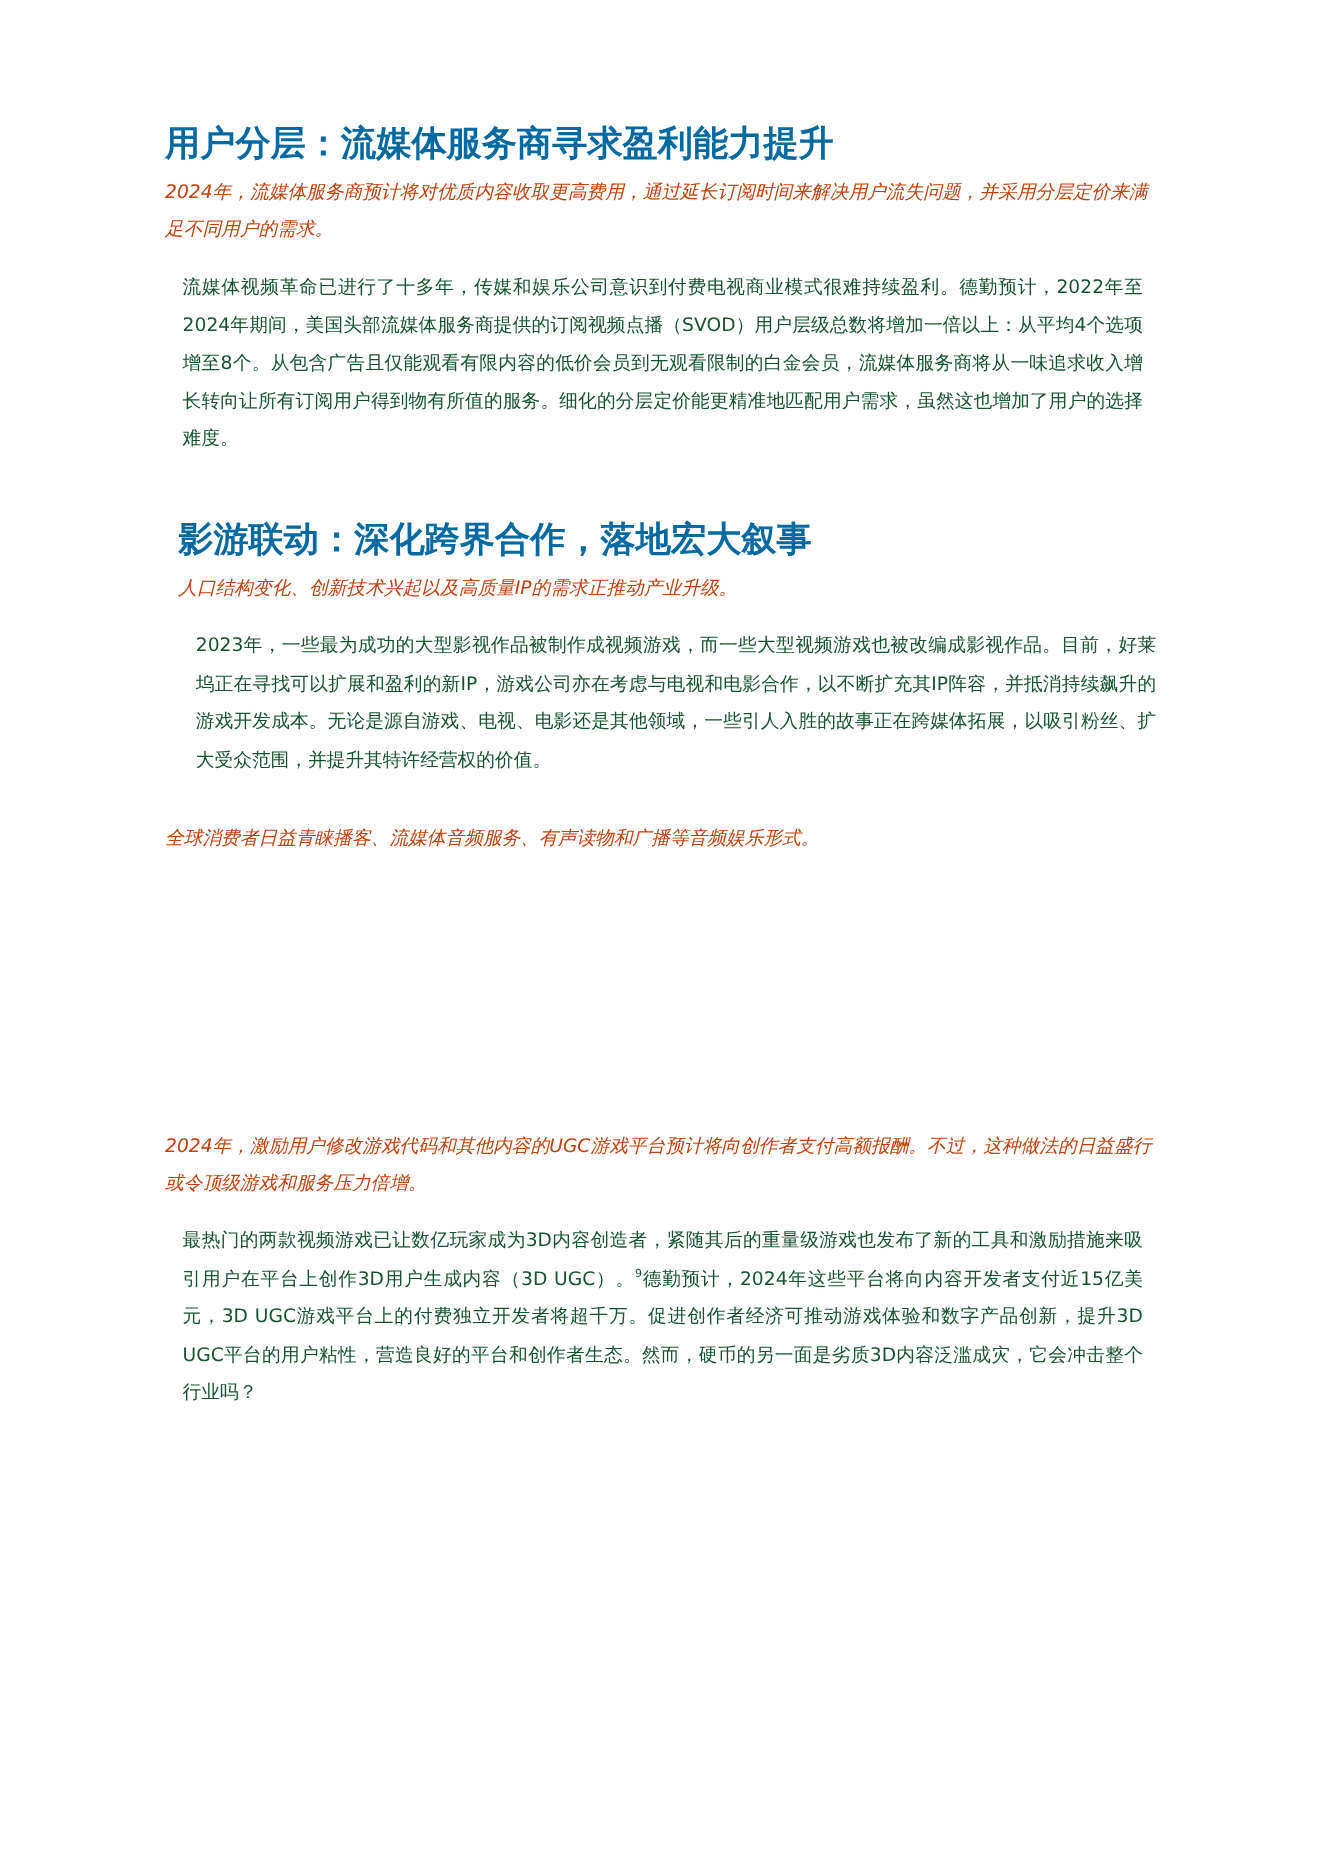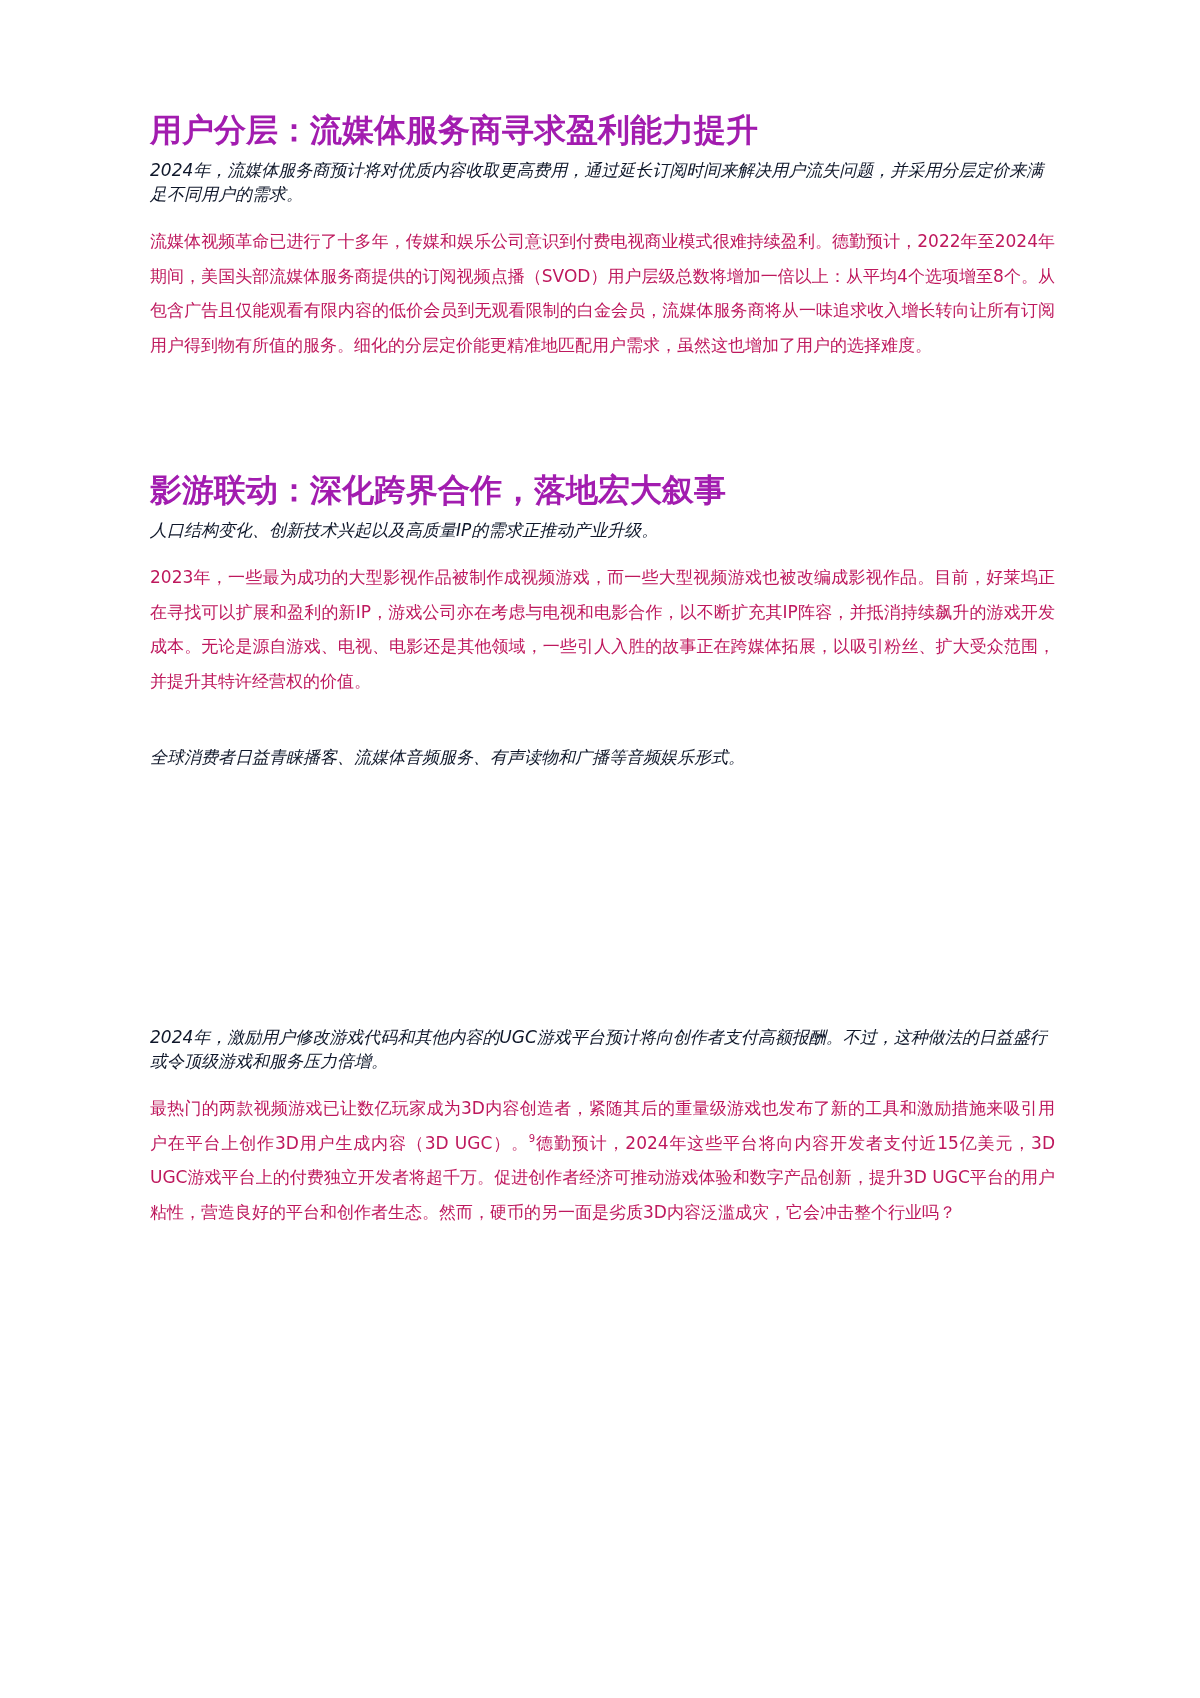--- a/index.html
+++ b/index.html
@@ -22,46 +22,46 @@
       width: 905px;
     }
     .section {
       margin: 0;
     }
     .section-title {
       font-family: "DejaVu Sans", "Liberation Sans", sans-serif;
       font-weight: bold;
       font-size: 32px;
       line-height: 44px;
-      color: #a21caf;
+      color: #0369a1;
       margin: 0 0 6px 0;
       letter-spacing: 0px;
       white-space: nowrap;
     }
     .section-lede {
       font-style: italic;
       font-size: 17px;
-      line-height: 24px;
-      color: #0f172a;
+      line-height: 34px;
+      color: #c2410c;
       margin: 0 0 18px 0;
     }
     .section-body {
       font-size: 17px;
       line-height: 34.5px;
-      color: #be185d;
-      margin: 0;
+      color: #14532d;
+      margin: 16px;
       text-align: justify;
     }
     .sup {
       font-size: 10px;
       vertical-align: super;
       line-height: 0;
     }
     #s1 { position: absolute; top: 0px; left: 0; width: 905px; }
-    #s2 { position: absolute; top: 360px; left: 0; width: 905px; }
+    #s2 { position: absolute; top: 360px; left: 12px; width: 905px; }
     #s3 { position: absolute; top: 637px; left: 0; width: 905px; }
     #s4 { position: absolute; top: 917px; left: 0; width: 905px; }
   </style>
 </head>
 <body>
 
 <div class="page">
 
   <section id="s1" class="section">
     <h2 class="section-title">用户分层：流媒体服务商寻求盈利能力提升</h2>

